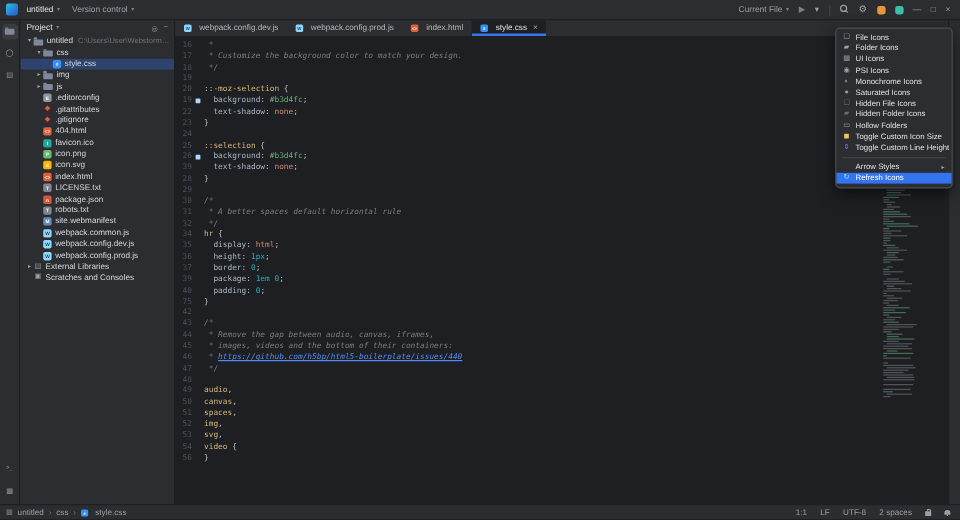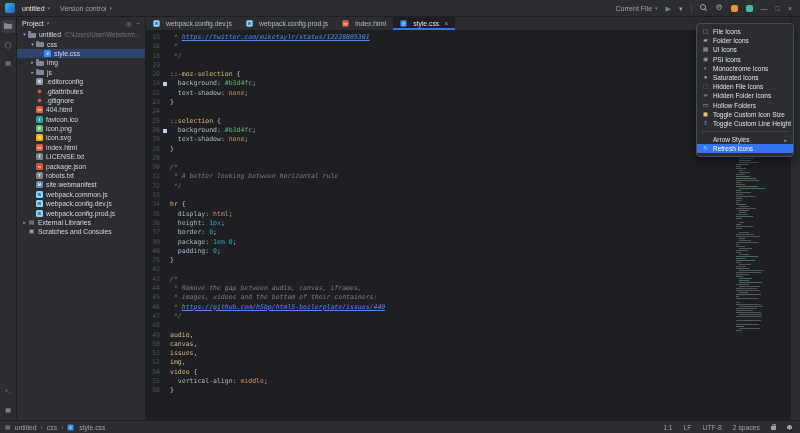--- a/index.html
+++ b/index.html
@@ -302,28 +302,28 @@
           </div>
           <div class="tab active">
             <span class="fi" style="background: rgb(54, 145, 240);">#</span>
             <span>style.css</span>
             <span class="tab-close">×</span>
           </div>
         </div>
       <div class="editor">
         <div>
             <div class="cl">
-              <span class="ln">15</span>
-              <span class="chip"></span>
-              <span class="ct"><span class="tk-cm"> * </span><span class="tk-lnk">https://twitter.com/miketaylr/status/12228805301</span></span>
-            </div>
-            <div class="cl">
               <span class="ln">16</span>
               <span class="chip"></span>
               <span class="ct"><span class="tk-cm"> *</span></span>
+            </div>
+            <div class="cl">
+              <span class="ln">17</span>
+              <span class="chip"></span>
+              <span class="ct"><span class="tk-cm"> * Customize the background color to match your design.</span></span>
             </div>
             <div class="cl">
               <span class="ln">18</span>
               <span class="chip"></span>
               <span class="ct"><span class="tk-cm"> */</span></span>
             </div>
             <div class="cl">
               <span class="ln">19</span>
               <span class="chip"></span>
               <span class="ct"></span>
@@ -379,131 +379,126 @@
               <span class="ct"></span>
             </div>
             <div class="cl">
               <span class="ln">30</span>
               <span class="chip"></span>
               <span class="ct"><span class="tk-cm">/*</span></span>
             </div>
             <div class="cl">
               <span class="ln">31</span>
               <span class="chip"></span>
-              <span class="ct"><span class="tk-cm"> * A better looking between horizontal rule</span></span>
+              <span class="ct"><span class="tk-cm"> * A better spaces default horizontal rule</span></span>
             </div>
             <div class="cl">
               <span class="ln">32</span>
               <span class="chip"></span>
               <span class="ct"><span class="tk-cm"> */</span></span>
             </div>
             <div class="cl">
-              <span class="ln">33</span>
+              <span class="ln">34</span>
+              <span class="chip"></span>
+              <span class="ct"><span class="tk-sel">hr</span><span class="tk-pun"> {</span></span>
+            </div>
+            <div class="cl">
+              <span class="ln">35</span>
+              <span class="chip"></span>
+              <span class="ct"><span class="tk-pn">  display</span><span class="tk-pun">: </span><span class="tk-kw">html</span><span class="tk-pun">;</span></span>
+            </div>
+            <div class="cl">
+              <span class="ln">36</span>
+              <span class="chip"></span>
+              <span class="ct"><span class="tk-pn">  height</span><span class="tk-pun">: </span><span class="tk-num">1px</span><span class="tk-pun">;</span></span>
+            </div>
+            <div class="cl">
+              <span class="ln">37</span>
+              <span class="chip"></span>
+              <span class="ct"><span class="tk-pn">  border</span><span class="tk-pun">: </span><span class="tk-num">0</span><span class="tk-pun">;</span></span>
+            </div>
+            <div class="cl">
+              <span class="ln">39</span>
+              <span class="chip"></span>
+              <span class="ct"><span class="tk-pn">  package</span><span class="tk-pun">: </span><span class="tk-num">1em</span><span class="tk-pun"> </span><span class="tk-num">0</span><span class="tk-pun">;</span></span>
+            </div>
+            <div class="cl">
+              <span class="ln">40</span>
+              <span class="chip"></span>
+              <span class="ct"><span class="tk-pn">  padding</span><span class="tk-pun">: </span><span class="tk-num">0</span><span class="tk-pun">;</span></span>
+            </div>
+            <div class="cl">
+              <span class="ln">75</span>
+              <span class="chip"></span>
+              <span class="ct"><span class="tk-pun">}</span></span>
+            </div>
+            <div class="cl">
+              <span class="ln">42</span>
               <span class="chip"></span>
               <span class="ct"></span>
             </div>
             <div class="cl">
-              <span class="ln">34</span>
-              <span class="chip"></span>
-              <span class="ct"><span class="tk-sel">hr</span><span class="tk-pun"> {</span></span>
-            </div>
-            <div class="cl">
-              <span class="ln">35</span>
-              <span class="chip"></span>
-              <span class="ct"><span class="tk-pn">  display</span><span class="tk-pun">: </span><span class="tk-kw">html</span><span class="tk-pun">;</span></span>
-            </div>
-            <div class="cl">
-              <span class="ln">36</span>
-              <span class="chip"></span>
-              <span class="ct"><span class="tk-pn">  height</span><span class="tk-pun">: </span><span class="tk-num">1px</span><span class="tk-pun">;</span></span>
-            </div>
-            <div class="cl">
-              <span class="ln">37</span>
-              <span class="chip"></span>
-              <span class="ct"><span class="tk-pn">  border</span><span class="tk-pun">: </span><span class="tk-num">0</span><span class="tk-pun">;</span></span>
-            </div>
-            <div class="cl">
-              <span class="ln">39</span>
-              <span class="chip"></span>
-              <span class="ct"><span class="tk-pn">  package</span><span class="tk-pun">: </span><span class="tk-num">1em</span><span class="tk-pun"> </span><span class="tk-num">0</span><span class="tk-pun">;</span></span>
-            </div>
-            <div class="cl">
-              <span class="ln">40</span>
-              <span class="chip"></span>
-              <span class="ct"><span class="tk-pn">  padding</span><span class="tk-pun">: </span><span class="tk-num">0</span><span class="tk-pun">;</span></span>
-            </div>
-            <div class="cl">
-              <span class="ln">75</span>
-              <span class="chip"></span>
-              <span class="ct"><span class="tk-pun">}</span></span>
-            </div>
-            <div class="cl">
-              <span class="ln">42</span>
+              <span class="ln">43</span>
+              <span class="chip"></span>
+              <span class="ct"><span class="tk-cm">/*</span></span>
+            </div>
+            <div class="cl">
+              <span class="ln">44</span>
+              <span class="chip"></span>
+              <span class="ct"><span class="tk-cm"> * Remove the gap between audio, canvas, iframes,</span></span>
+            </div>
+            <div class="cl">
+              <span class="ln">45</span>
+              <span class="chip"></span>
+              <span class="ct"><span class="tk-cm"> * images, videos and the bottom of their containers:</span></span>
+            </div>
+            <div class="cl">
+              <span class="ln">46</span>
+              <span class="chip"></span>
+              <span class="ct"><span class="tk-cm"> * </span><span class="tk-lnk">https://github.com/h5bp/html5-boilerplate/issues/440</span></span>
+            </div>
+            <div class="cl">
+              <span class="ln">47</span>
+              <span class="chip"></span>
+              <span class="ct"><span class="tk-cm"> */</span></span>
+            </div>
+            <div class="cl">
+              <span class="ln">48</span>
               <span class="chip"></span>
               <span class="ct"></span>
             </div>
             <div class="cl">
-              <span class="ln">43</span>
-              <span class="chip"></span>
-              <span class="ct"><span class="tk-cm">/*</span></span>
-            </div>
-            <div class="cl">
-              <span class="ln">44</span>
-              <span class="chip"></span>
-              <span class="ct"><span class="tk-cm"> * Remove the gap between audio, canvas, iframes,</span></span>
-            </div>
-            <div class="cl">
-              <span class="ln">45</span>
-              <span class="chip"></span>
-              <span class="ct"><span class="tk-cm"> * images, videos and the bottom of their containers:</span></span>
-            </div>
-            <div class="cl">
-              <span class="ln">46</span>
-              <span class="chip"></span>
-              <span class="ct"><span class="tk-cm"> * </span><span class="tk-lnk">https://github.com/h5bp/html5-boilerplate/issues/440</span></span>
-            </div>
-            <div class="cl">
-              <span class="ln">47</span>
-              <span class="chip"></span>
-              <span class="ct"><span class="tk-cm"> */</span></span>
-            </div>
-            <div class="cl">
-              <span class="ln">48</span>
-              <span class="chip"></span>
-              <span class="ct"></span>
-            </div>
-            <div class="cl">
               <span class="ln">49</span>
               <span class="chip"></span>
               <span class="ct"><span class="tk-sel">audio</span><span class="tk-pun">,</span></span>
             </div>
             <div class="cl">
               <span class="ln">50</span>
               <span class="chip"></span>
               <span class="ct"><span class="tk-sel">canvas</span><span class="tk-pun">,</span></span>
             </div>
             <div class="cl">
               <span class="ln">51</span>
               <span class="chip"></span>
-              <span class="ct"><span class="tk-sel">issues</span><span class="tk-pun">,</span></span>
+              <span class="ct"><span class="tk-sel">spaces</span><span class="tk-pun">,</span></span>
             </div>
             <div class="cl">
               <span class="ln">52</span>
               <span class="chip"></span>
               <span class="ct"><span class="tk-sel">img</span><span class="tk-pun">,</span></span>
             </div>
             <div class="cl">
+              <span class="ln">53</span>
+              <span class="chip"></span>
+              <span class="ct"><span class="tk-sel">svg</span><span class="tk-pun">,</span></span>
+            </div>
+            <div class="cl">
               <span class="ln">54</span>
               <span class="chip"></span>
               <span class="ct"><span class="tk-sel">video</span><span class="tk-pun"> {</span></span>
-            </div>
-            <div class="cl">
-              <span class="ln">55</span>
-              <span class="chip"></span>
-              <span class="ct"><span class="tk-pn">  vertical-align</span><span class="tk-pun">: </span><span class="tk-kw">middle</span><span class="tk-pun">;</span></span>
             </div>
             <div class="cl">
               <span class="ln">56</span>
               <span class="chip"></span>
               <span class="ct"><span class="tk-pun">}</span></span>
             </div>
           </div>
         <div class="minimap">
             <div class="mm-line" style="width: 15px; margin-left: 0px; background: rgb(90, 94, 102);"></div>
             <div class="mm-line" style="width: 19px; margin-left: 0px; background: rgb(78, 122, 99);"></div>

